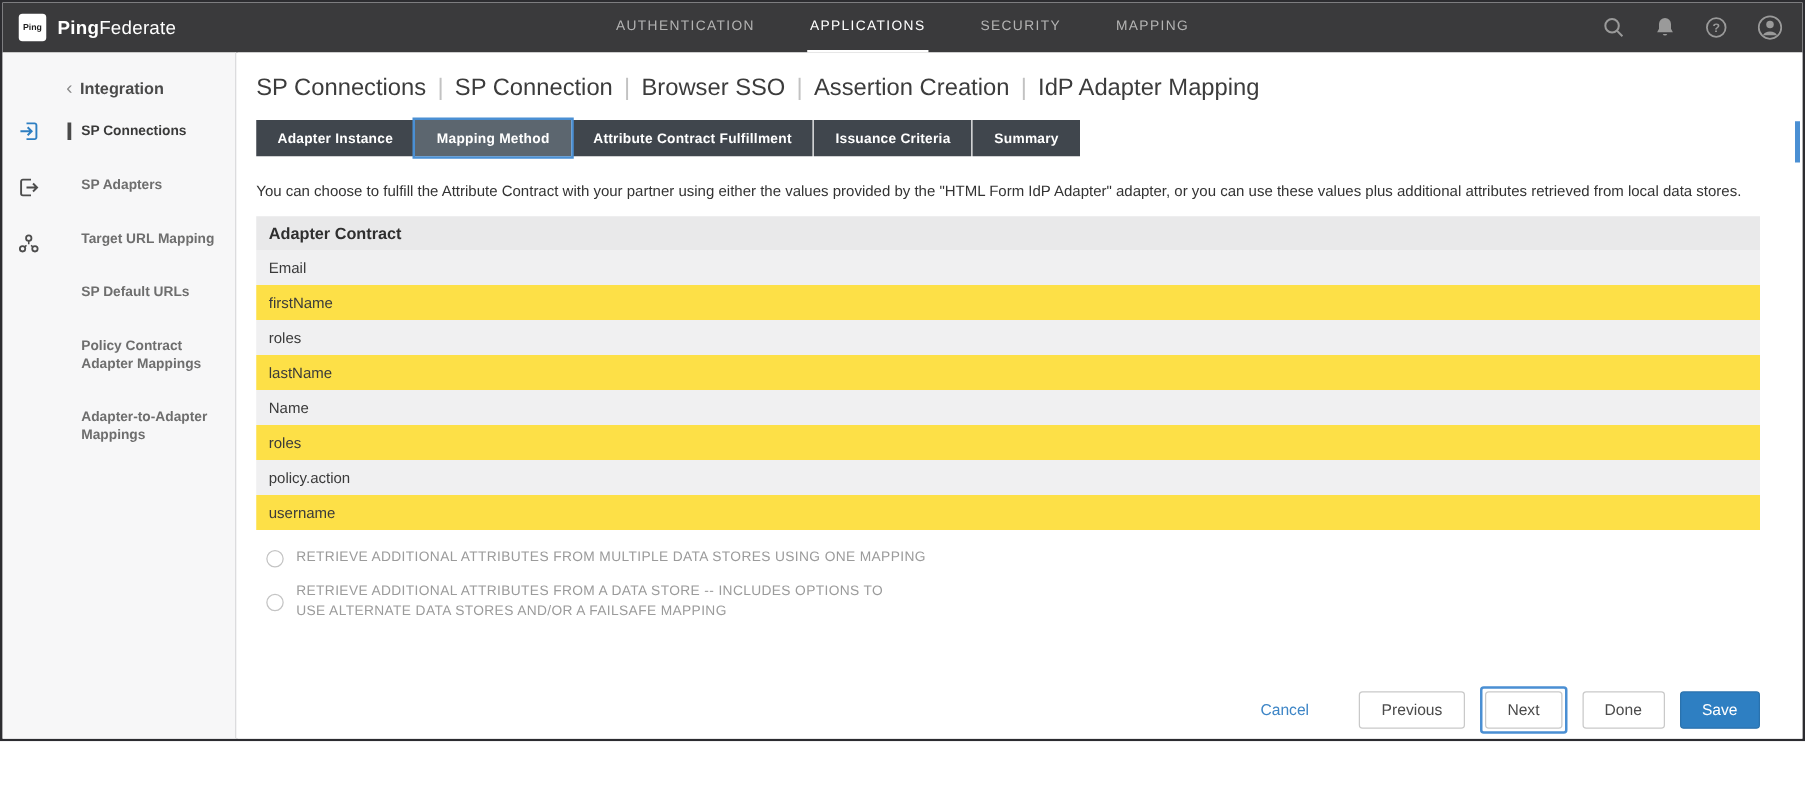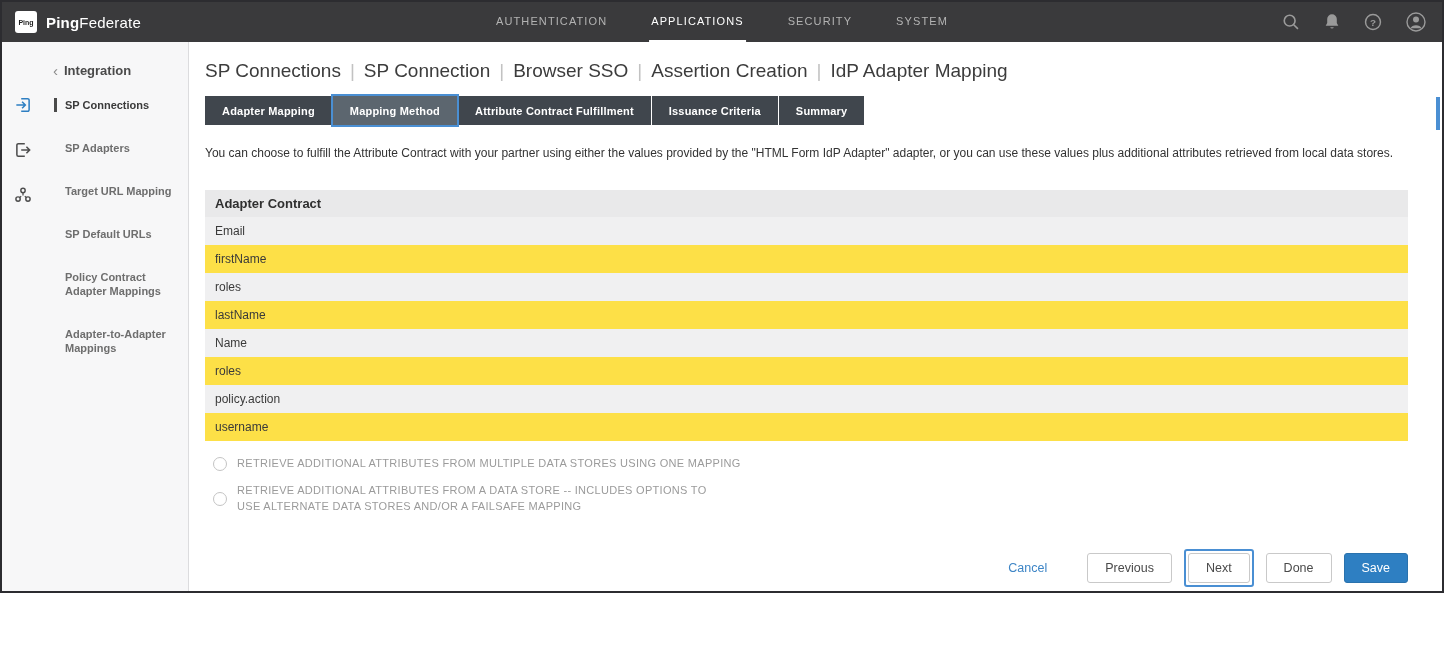--- a/index.html
+++ b/index.html
@@ -37,21 +37,21 @@
   .breadcrumb { font-size:19px; font-weight:normal; color:#3c3c3c; line-height:26px; white-space:nowrap; }
   .breadcrumb .crumb { cursor:pointer; }
   .breadcrumb .sep { color:#c2c2c2; font-weight:300; padding:0 9px; }
 
   .tabs { display:flex; margin-top:12px; }
   .tab { background:#40464d; color:#fff; font-size:11px; font-weight:bold; letter-spacing:.2px; padding:9px 17px 8px; margin-right:1px; cursor:pointer; white-space:nowrap; }
   .tab.active { background:#5c666f; outline:2px solid #4a8fd3; outline-offset:0; position:relative; z-index:2; }
 
   .description { margin-top:20px; font-size:12px; color:#333; line-height:16px; }
 
-  .contract-table { margin-top:29px; }
+  .contract-table { margin-top:12px; }
   .t-header { background:#e9e9ea; font-size:13px; font-weight:bold; color:#2f2f2f; padding:6px 10px; }
   .t-row { font-size:12px; color:#3a3a3a; padding:7px 10px; background:#fde047; }
   .t-row:nth-child(even) { background:#f0f0f1; }
 
   .radio-group { margin-top:14px; padding-left:8px; }
   .radio-row { display:flex; gap:10px; align-items:center; margin-bottom:11px; cursor:pointer; }
   .radio-dot { width:14px; height:14px; border-radius:50%; border:1px solid #c4c4c4; background:#fff; flex:none; margin-top:1px; position:relative; }
   .radio-dot.selected { border-color:#8f8f8f; }
   .radio-dot.selected::after { content:""; position:absolute; left:3px; top:3px; right:3px; bottom:3px; border-radius:50%; background:#3d3d3d; }
   .radio-label { font-size:11px; letter-spacing:.3px; color:#9b9b9b; line-height:16px; max-width:560px; }
@@ -77,21 +77,21 @@
   <header class="topbar">
     <div class="logo-box">
       <span>Ping</span>
     </div>
     <div class="brand"><b>Ping</b><span>Federate</span></div>
 
     <nav class="topnav">
       <div class="navitem">AUTHENTICATION</div>
       <div class="navitem active">APPLICATIONS</div>
       <div class="navitem">SECURITY</div>
-      <div class="navitem">SYSTEM</div>
+      <div class="navitem">MAPPING</div>
     </nav>
 
     <div class="top-icons">
       <span class="tico">
         <svg width="18" height="18" viewBox="0 0 20 20">
             <circle cx="8.5" cy="8.5" r="6" fill="none" stroke="#9a9a9a" stroke-width="1.8"></circle>
             <line x1="13" y1="13" x2="17.7" y2="17.7" stroke="#9a9a9a" stroke-width="1.8"></line>
           </svg>
       </span>
       <span class="tico">
@@ -155,21 +155,21 @@
     </nav>
   </aside>
 
   <main class="main">
 
     <h1 class="breadcrumb">
       <span class="crumb">SP Connections</span><span class="sep">|</span><span class="crumb">SP Connection</span><span class="sep">|</span><span class="crumb">Browser SSO</span><span class="sep">|</span><span class="crumb">Assertion Creation</span><span class="sep">|</span><span class="crumb">IdP Adapter Mapping</span>
     </h1>
 
     <div class="tabs">
-      <div class="tab">Adapter Mapping</div>
+      <div class="tab">Adapter Instance</div>
       <div class="tab active">Mapping Method</div>
       <div class="tab">Attribute Contract Fulfillment</div>
       <div class="tab">Issuance Criteria</div>
       <div class="tab">Summary</div>
     </div>
 
     <p class="description">You can choose to fulfill the Attribute Contract with your partner using either the values provided by the "HTML Form IdP Adapter" adapter, or you can use these values plus additional attributes retrieved from local data stores.</p>
 
     <div class="contract-table">
       <div class="t-header">Adapter Contract</div>

